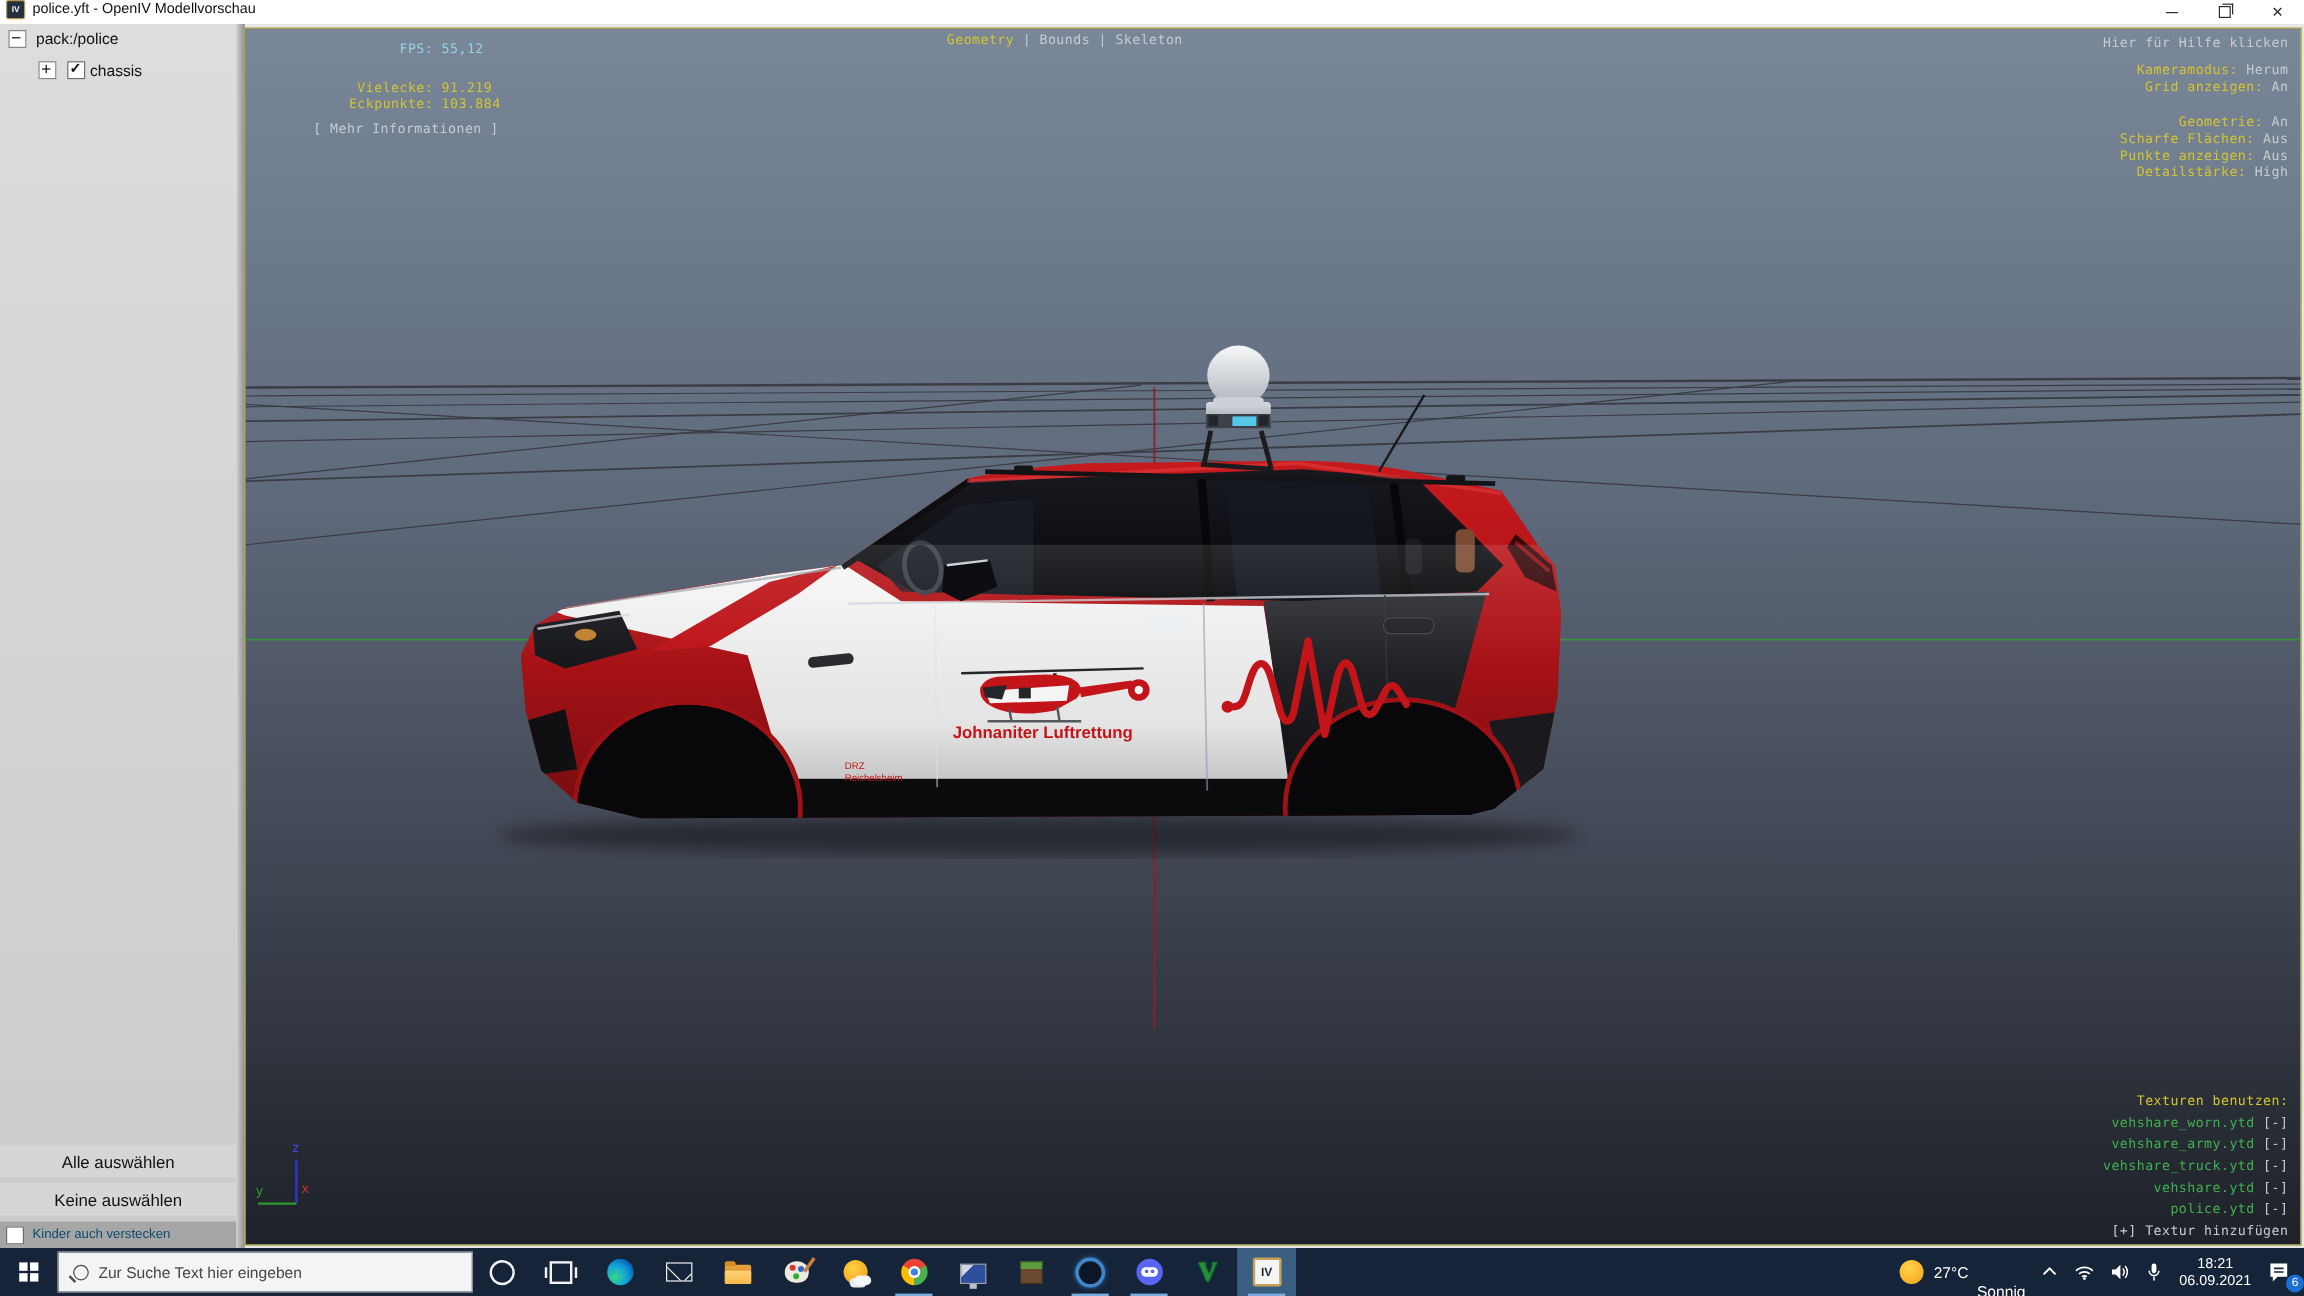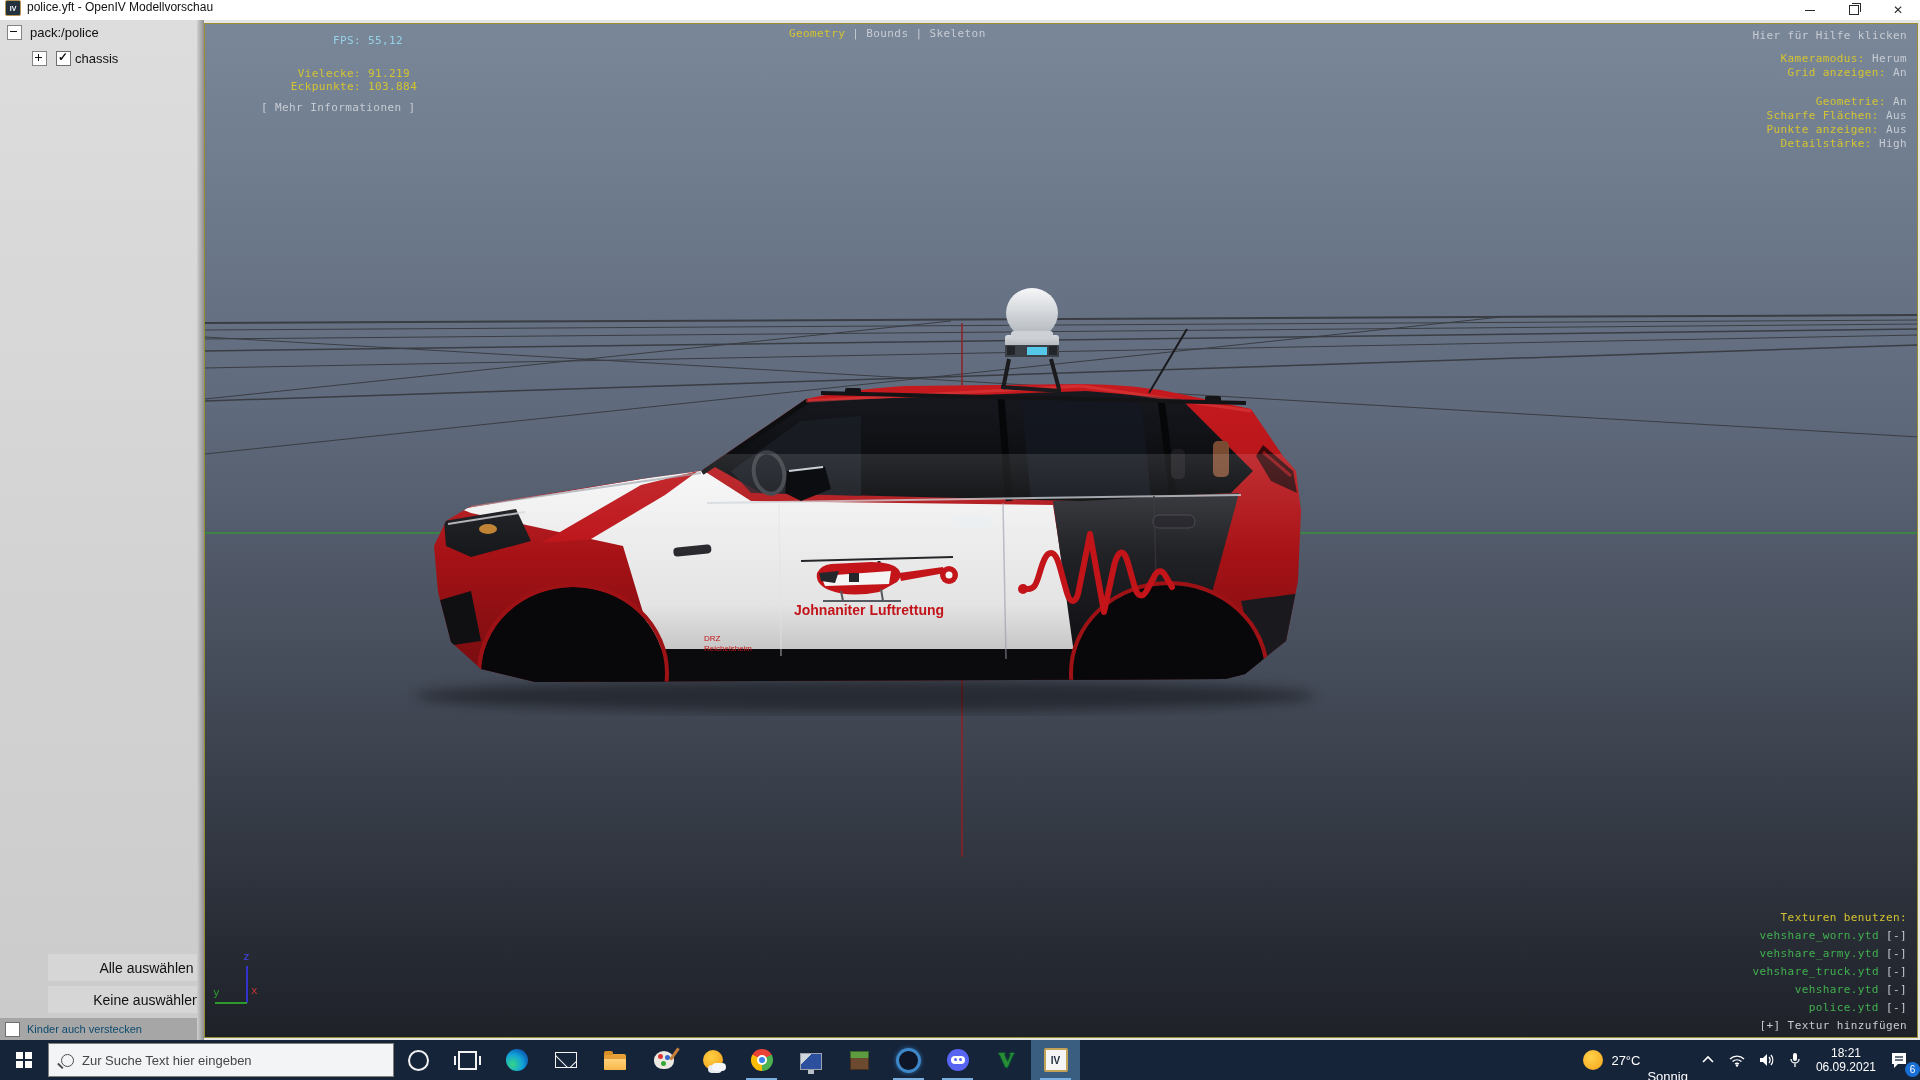--- a/index.html
+++ b/index.html
@@ -27,21 +27,21 @@
   #sidebar-shadow{position:absolute;left:197px;top:20px;width:7px;height:1020px;
            background:linear-gradient(90deg,#cfcfcf,#8f8f8f);}
   .tree-row{position:absolute;display:flex;align-items:center;font-size:13px;color:#101010;}
   .expander{width:13px;height:13px;background:#fff;border:1px solid #848484;position:relative;flex:none;}
   .expander:before{content:"";position:absolute;left:2px;top:5px;width:7px;height:1px;background:#111;}
   .expander.plus:after{content:"";position:absolute;left:5px;top:2px;width:1px;height:7px;background:#111;}
   .cbx{width:13px;height:13px;background:#fff;border:1px solid #6f6f6f;position:relative;flex:none;}
   .cbx.checked:before{content:"✓";position:absolute;left:1px;top:-2px;font-size:12px;font-weight:bold;color:#111;}
   #sb-bottom{position:absolute;left:0;bottom:0;width:197px;}
   .sb-btn{width:197px;height:27px;background:#d6d6d6;border:none;font-family:"Liberation Sans",sans-serif;
-          font-size:14px;color:#111;display:flex;align-items:center;justify-content:center;margin-top:5px;margin-left:48px;}
+          font-size:14px;color:#111;display:flex;align-items:center;justify-content:center;margin-top:5px;}
   #sb-check-row{width:197px;height:22px;background:#a6a6a6;display:flex;align-items:center;margin-top:5px;}
   #sb-check-row .cbx{margin-left:5px;}
   #sb-check-row span{font-size:11px;color:#0c4a6e;margin-left:7px;}
 
   
   #viewport{position:absolute;left:204px;top:23px;width:1714px;height:1015px;box-sizing:border-box;
             border:1px solid #9a8f2f;overflow:hidden;
             background:linear-gradient(180deg,#7a8799 0%,#6d7a8c 18%,#5f6a7c 38%,
                        #535c6c 50%,#49505e 60%,#383e49 76%,#282c35 90%,#1e2128 100%);}
   #scene,#carsvg{position:absolute;left:0;top:0;}

